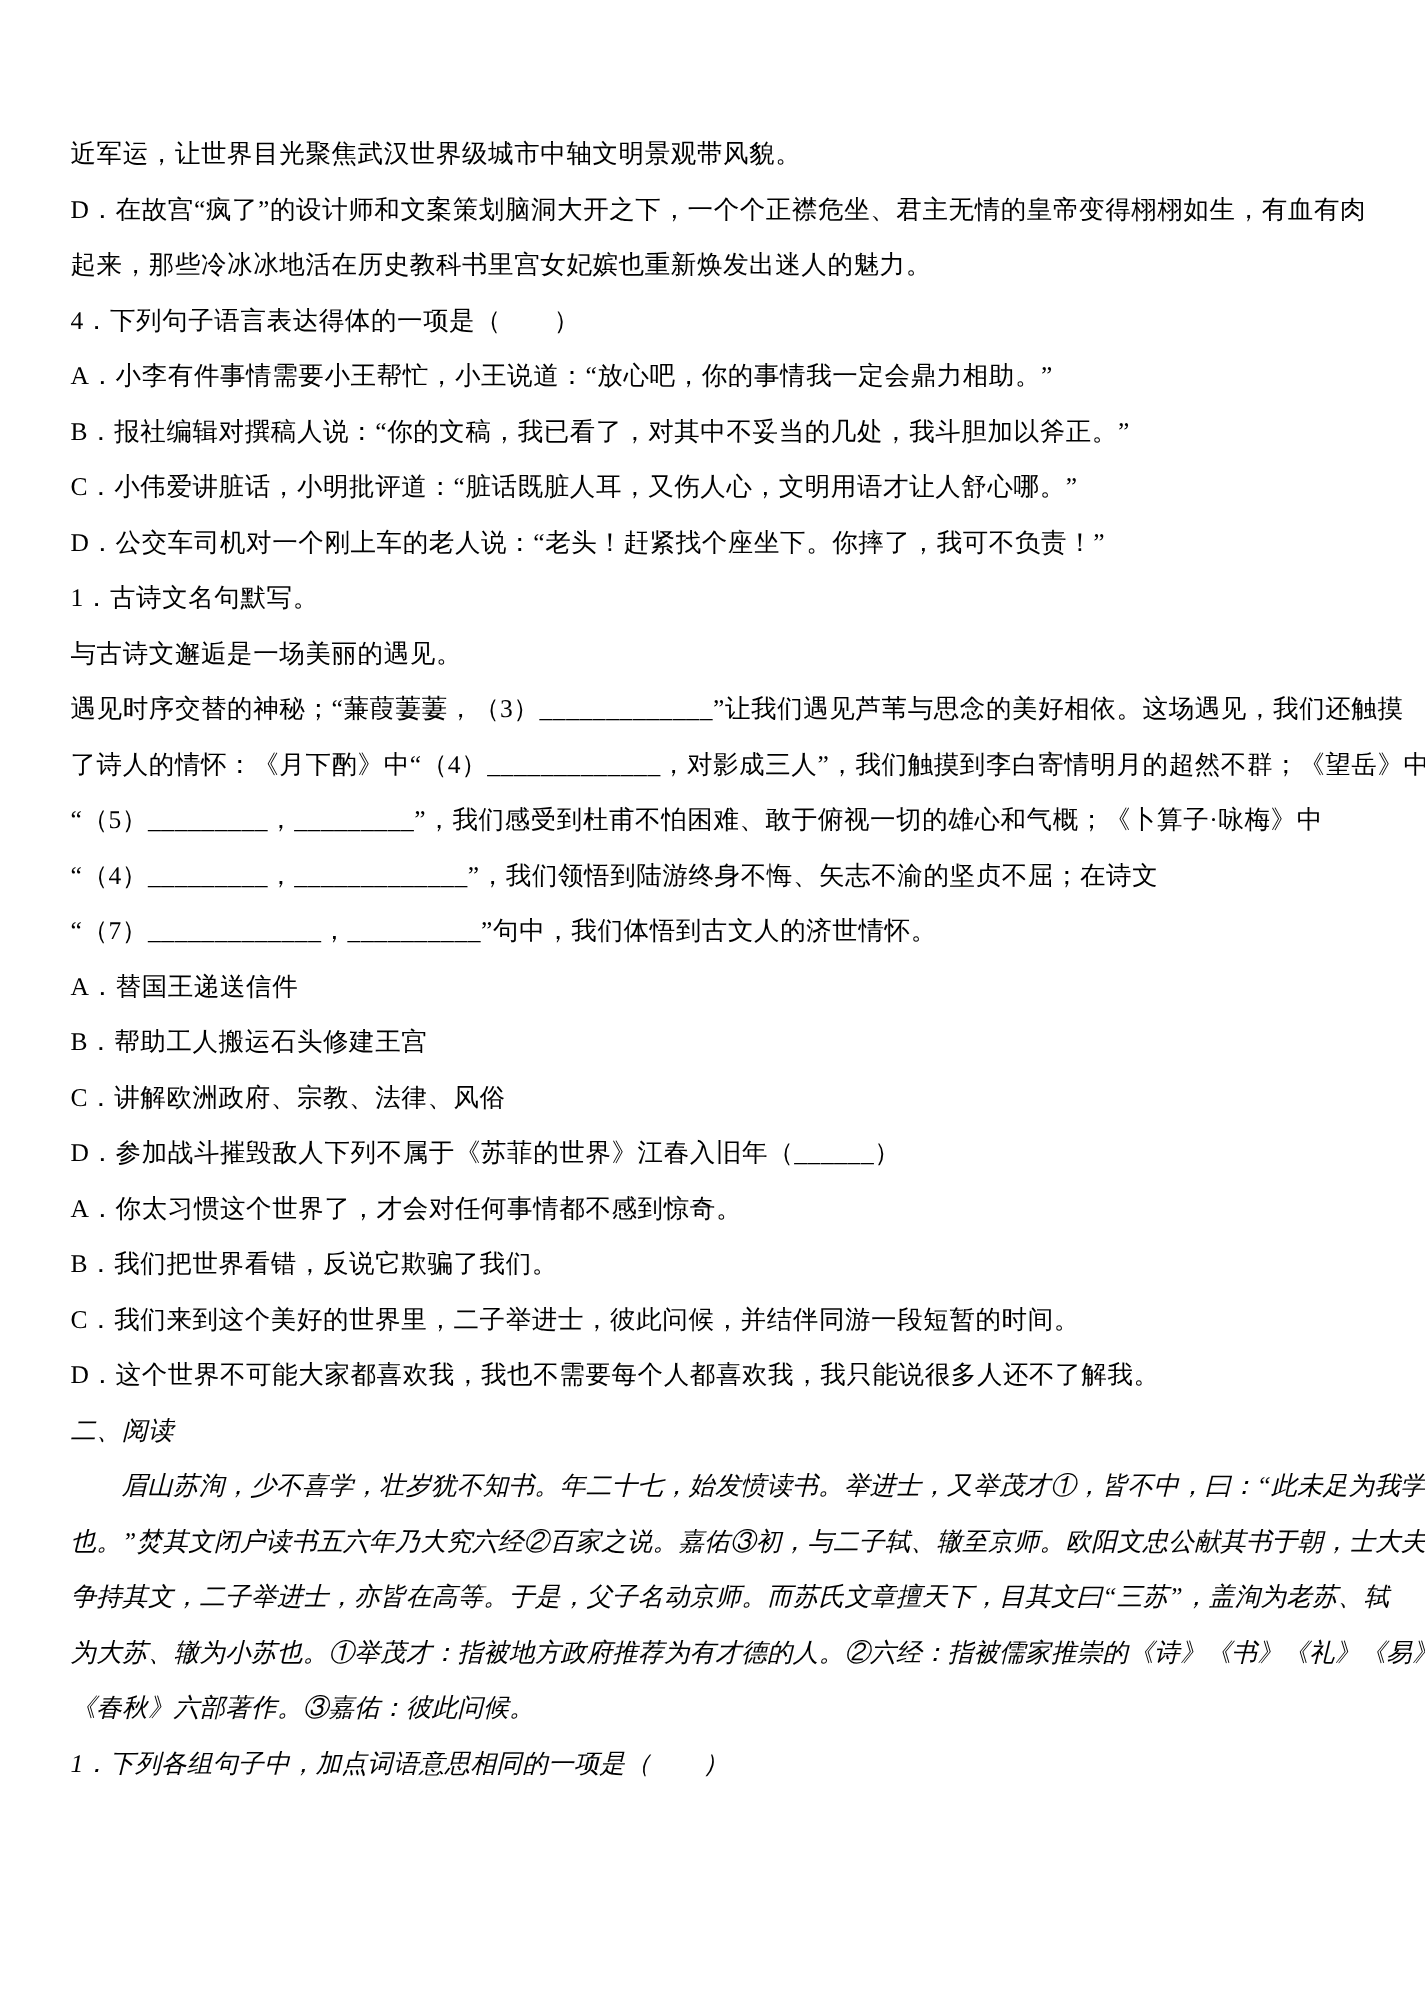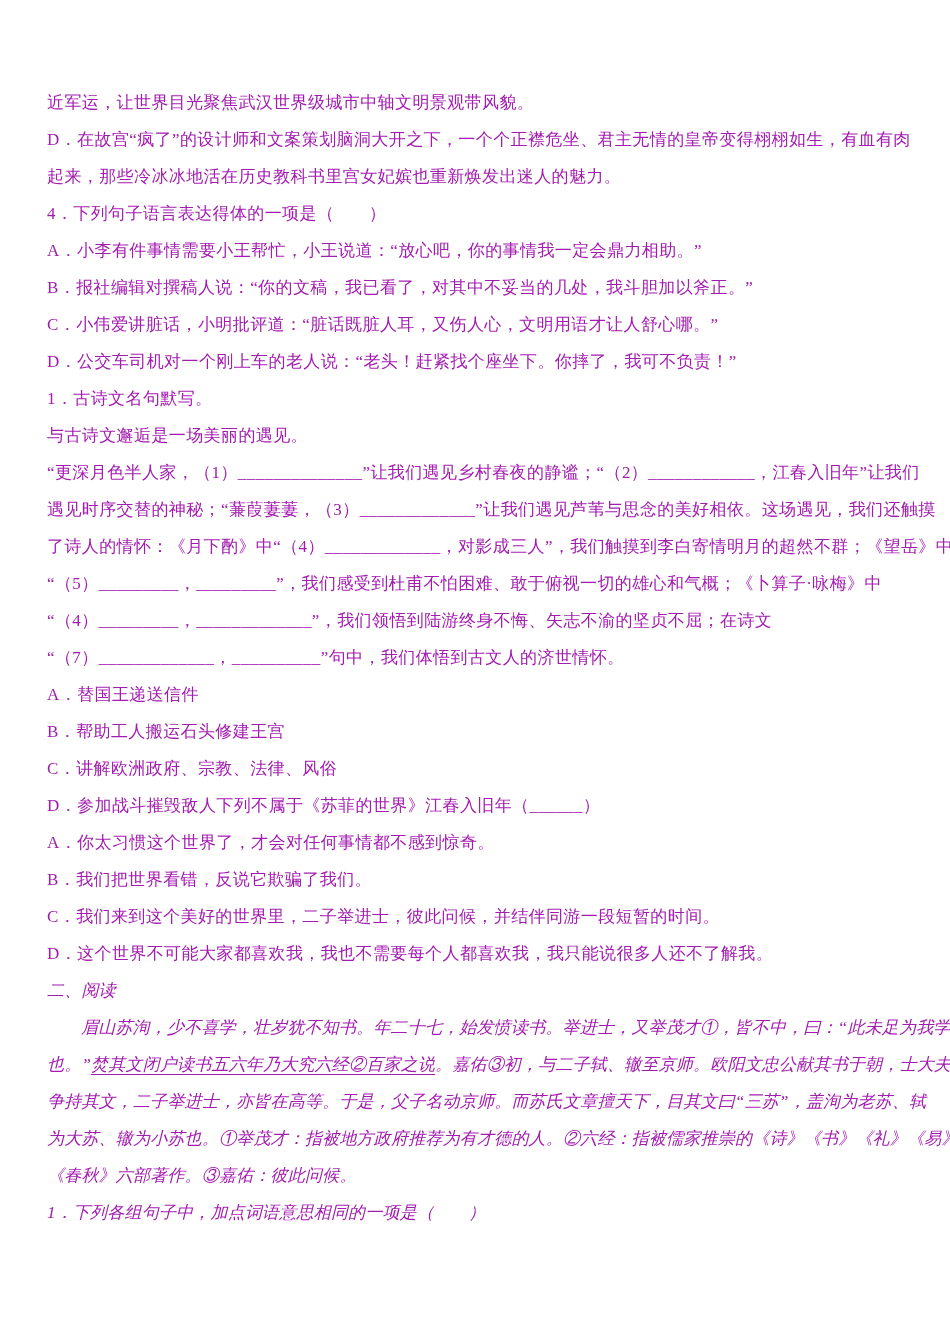--- a/index.html
+++ b/index.html
@@ -10,57 +10,55 @@
   .page {
     position: relative;
     width: 950px;
     height: 1344px;
     background: #ffffff;
     box-sizing: border-box;
     padding: 84px 44px 0 47px;
     overflow: hidden;
     font-family: "Liberation Serif", "DejaVu Serif", serif;
     font-size: 17px;
-    color: #a21caf;
+    color: #000000;
   }
   .line {
     margin: 0;
     line-height: 37px;
     letter-spacing: 0.4px;
     white-space: nowrap;
   }
   .kaiti {
     font-style: italic;
     letter-spacing: 0.2px;
   }
   .indent {
     text-indent: 2em;
   }
   .underline {
-    text-decoration: underline;
     text-underline-offset: 4px;
     text-align: center;
   }
 </style>
 </head>
 <body>
 
 <div class="page">
   <div>
       <p class="line"><span>近军运，让世界目光聚焦武汉世界级城市中轴文明景观带风貌。</span></p>
       <p class="line"><span>D．在故宫“疯了”的设计师和文案策划脑洞大开之下，一个个正襟危坐、君主无情的皇帝变得栩栩如生，有血有肉</span></p>
       <p class="line"><span>起来，那些冷冰冰地活在历史教科书里宫女妃嫔也重新焕发出迷人的魅力。</span></p>
       <p class="line"><span>4．下列句子语言表达得体的一项是（　　）</span></p>
       <p class="line"><span>A．小李有件事情需要小王帮忙，小王说道：“放心吧，你的事情我一定会鼎力相助。”</span></p>
       <p class="line"><span>B．报社编辑对撰稿人说：“你的文稿，我已看了，对其中不妥当的几处，我斗胆加以斧正。”</span></p>
       <p class="line"><span>C．小伟爱讲脏话，小明批评道：“脏话既脏人耳，又伤人心，文明用语才让人舒心哪。”</span></p>
       <p class="line"><span>D．公交车司机对一个刚上车的老人说：“老头！赶紧找个座坐下。你摔了，我可不负责！”</span></p>
       <p class="line"><span>1．古诗文名句默写。</span></p>
       <p class="line"><span>与古诗文邂逅是一场美丽的遇见。</span></p>
-      <p class="line"><span>“更深月色半人家，（1）______________”让我们遇见乡村春夜的静谧；“（2）____________，江春入旧年”让我们</span></p>
       <p class="line"><span>遇见时序交替的神秘；“蒹葭萋萋，（3）_____________”让我们遇见芦苇与思念的美好相依。这场遇见，我们还触摸</span></p>
       <p class="line"><span>了诗人的情怀：《月下酌》中“（4）_____________，对影成三人”，我们触摸到李白寄情明月的超然不群；《望岳》中</span></p>
       <p class="line"><span>“（5）_________，_________”，我们感受到杜甫不怕困难、敢于俯视一切的雄心和气概；《卜算子·咏梅》中</span></p>
       <p class="line"><span>“（4）_________，_____________”，我们领悟到陆游终身不悔、矢志不渝的坚贞不屈；在诗文</span></p>
       <p class="line"><span>“（7）_____________，__________”句中，我们体悟到古文人的济世情怀。</span></p>
       <p class="line"><span>A．替国王递送信件</span></p>
       <p class="line"><span>B．帮助工人搬运石头修建王宫</span></p>
       <p class="line"><span>C．讲解欧洲政府、宗教、法律、风俗</span></p>
       <p class="line"><span>D．参加战斗摧毁敌人下列不属于《苏菲的世界》江春入旧年（______）</span></p>
       <p class="line"><span>A．你太习惯这个世界了，才会对任何事情都不感到惊奇。</span></p>

